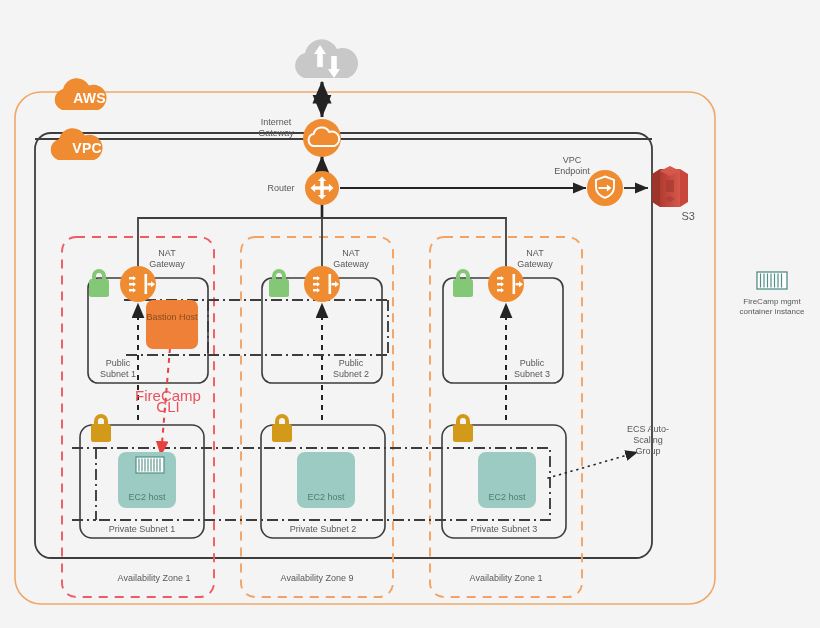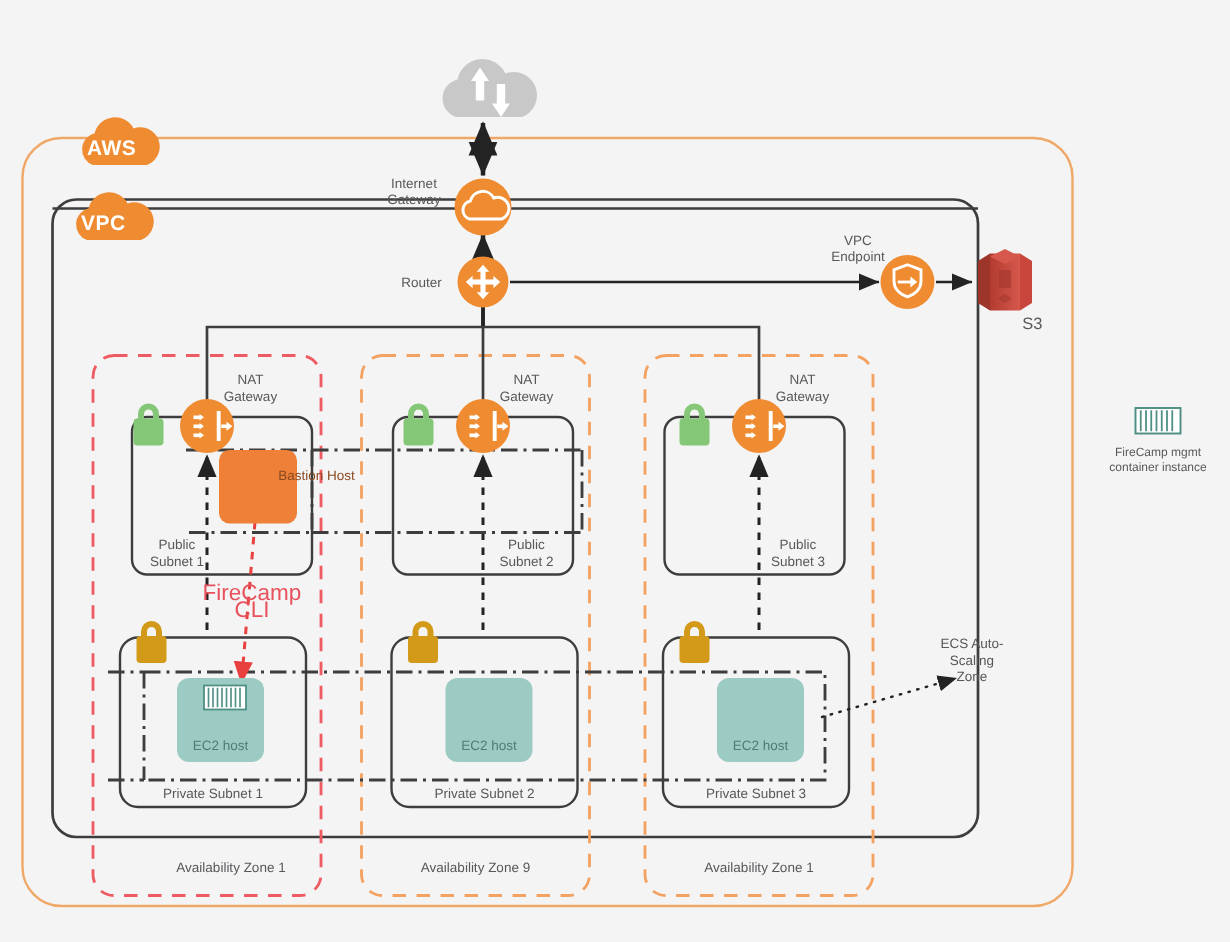--- a/index.html
+++ b/index.html
@@ -19,30 +19,30 @@
     text-align:center;
     white-space:pre-line;
     pointer-events:none;
   }
   .cloudlabel{
     position:absolute;
     color:#ffffff;
     font-size:14px;
     font-weight:bold;
     letter-spacing:.3px;
-    text-align:left;
+    text-align:right;
     line-height:1;
   }
   .boxlabel{
     position:absolute;
     text-align:center;
     font-size:9px;
     line-height:11px;
   }
-  .bastion-txt{color:#8a4a20;padding-left:39px;}
+  .bastion-txt{color:#8a4a20;}
   .ec2-txt{color:#4f7d76;}
   .cli-txt{color:#e8525d;font-size:15px;}
   .s3-txt{color:#58585b;font-size:11px;}
   .legend-txt{color:#58585b;font-size:8px;line-height:10px;}
 </style>
 </head>
 <body>
 
 <div id="stage">
 
@@ -352,21 +352,21 @@
   <div class="boxlabel ec2-txt" style="left:478px;top:492px;width:58px;">EC2 host</div>
 
   <div class="lbl" style="left:92px;top:524px;width:100px;">Private Subnet 1</div>
   <div class="lbl" style="left:273px;top:524px;width:100px;">Private Subnet 2</div>
   <div class="lbl" style="left:454px;top:524px;width:100px;">Private Subnet 3</div>
 
   <div class="lbl cli-txt" style="left:124px;top:390px;width:88px;">FireCamp CLI</div>
 
   <div class="lbl" style="left:618px;top:424px;width:60px;">ECS Auto-
 Scaling
-Zone</div>
+Group</div>
 
   <div class="lbl" style="left:104px;top:573px;width:100px;">Availability Zone 1</div>
   <div class="lbl" style="left:267px;top:573px;width:100px;">Availability Zone 9</div>
   <div class="lbl" style="left:456px;top:573px;width:100px;">Availability Zone 1</div>
 
   <div class="lbl legend-txt" style="left:722px;top:297px;width:100px;">FireCamp mgmt
 container instance</div>
 
 </div>
 

